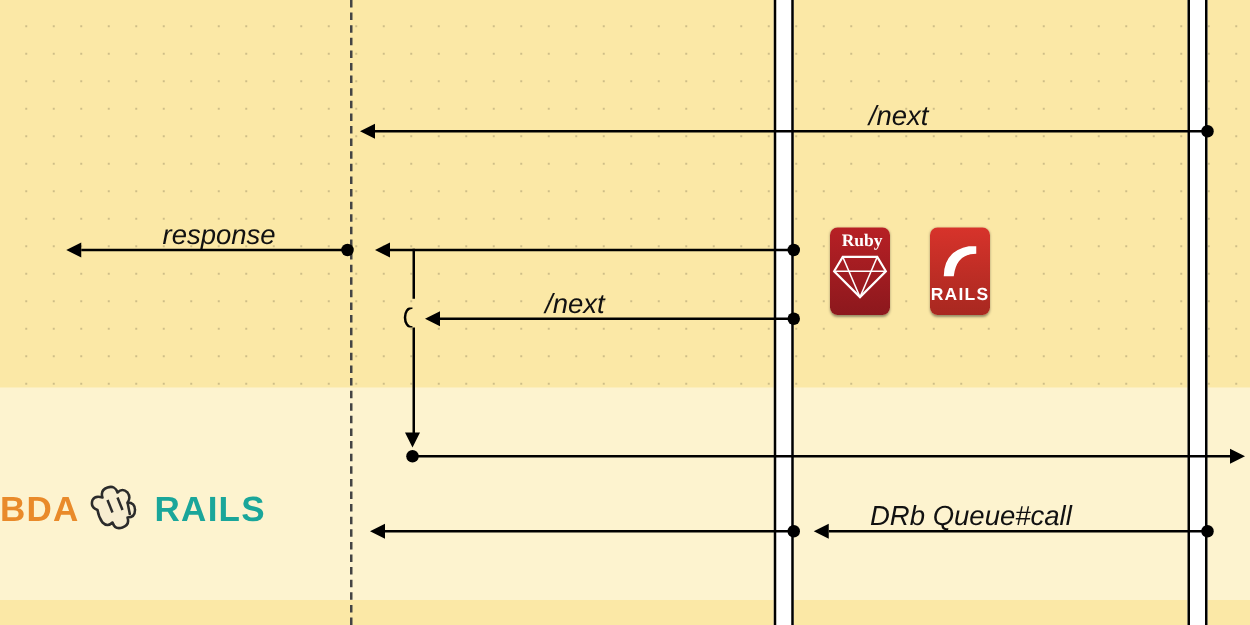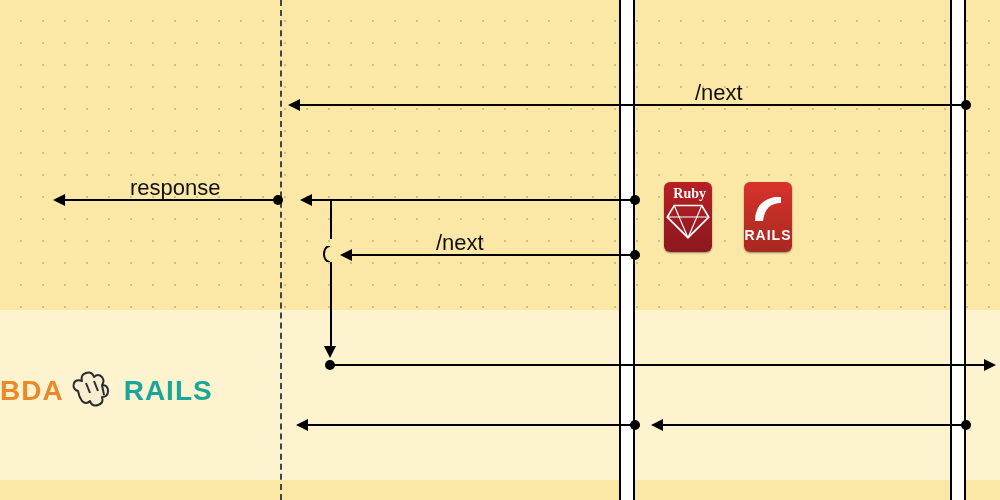--- a/index.html
+++ b/index.html
@@ -31,21 +31,21 @@
     background: #fff;
     border-left: 2px solid #000;
     border-right: 2px solid #000;
   }
   .dashed {
     position: absolute; top: 0; bottom: 0; width: 0;
     border-left: 2px dashed #444;
   }
 
   
-  .row { position: absolute; left: 0; right: 0; height: 30px; }
+  .row { position: absolute; left: 0; right: 0; height: 30px; font-style: italic; }
   .arrow {
     position: absolute; top: 14px; height: 2px; background: #000;
   }
   .head {
     position: absolute; width: 0; height: 0;
     border-top: 6px solid transparent;
     border-bottom: 6px solid transparent;
   }
   .head.left  { border-right: 12px solid #000; }
   .head.right { border-left: 12px solid #000; }
@@ -72,21 +72,21 @@
     position: absolute; width: 48px; height: 70px; border-radius: 6px;
     display: flex; align-items: center; justify-content: center;
     color: #fff; font-weight: bold; box-shadow: 0 1px 2px rgba(0,0,0,0.4);
   }
   #ruby-logo { background: linear-gradient(#b72025,#8c181d); left: 664px; top: 182px; }
   #rails-logo { background: linear-gradient(#d7332b,#a82820); left: 744px; top: 182px; font-size: 14px; letter-spacing: 1px; }
   #ruby-logo svg { width: 46px; height: 46px; }
   #ruby-label { position:absolute; top:4px; right:6px; font-size:14px; font-family: Georgia, serif; }
 
   
-  #punch-logo { position: absolute; left: 0; top: 365px; display: flex; align-items: center; }
+  #punch-logo { position: absolute; left: 0; top: 382px; display: flex; align-items: center; }
   .bda { color: #e98a2a; font-weight: 800; font-size: 28px; letter-spacing: 1px; }
   .punch { color: #1aa69a; font-weight: 800; font-size: 28px; letter-spacing: 1px; }
   .fist {
     width: 52px; height: 52px; margin: 0 4px; display: flex; align-items:center; justify-content:center;
   }
   .fist svg { width: 52px; height: 52px; }
 </style>
 </head>
 <body>
 
@@ -140,20 +140,21 @@
   <div class="dot" style="left:325px"></div>
 </div>
 
 <div class="row" style="top:410px">
   <div class="arrow" style="left:308px; width:327px"></div>
   <div class="head left" style="left:296px; top:9px"></div>
   <div class="dot" style="left:630px"></div>
 </div>
 
 <div class="row" style="top:410px">
+  <div class="label" style="left:696px">DRb Queue#call</div>
   <div class="arrow" style="left:663px; width:303px"></div>
   <div class="head left" style="left:651px; top:9px"></div>
   <div class="dot" style="left:961px"></div>
 </div>
 
 <div id="ruby-logo" class="logo">
   <span id="ruby-label">Ruby</span>
   <svg viewBox="0 0 40 40">
     <polygon points="8,10 32,10 38,20 20,38 2,20" fill="none" stroke="#fff" stroke-width="1.5"></polygon>
     <line x1="8" y1="10" x2="20" y2="38" stroke="#fff" stroke-width="1"></line>

